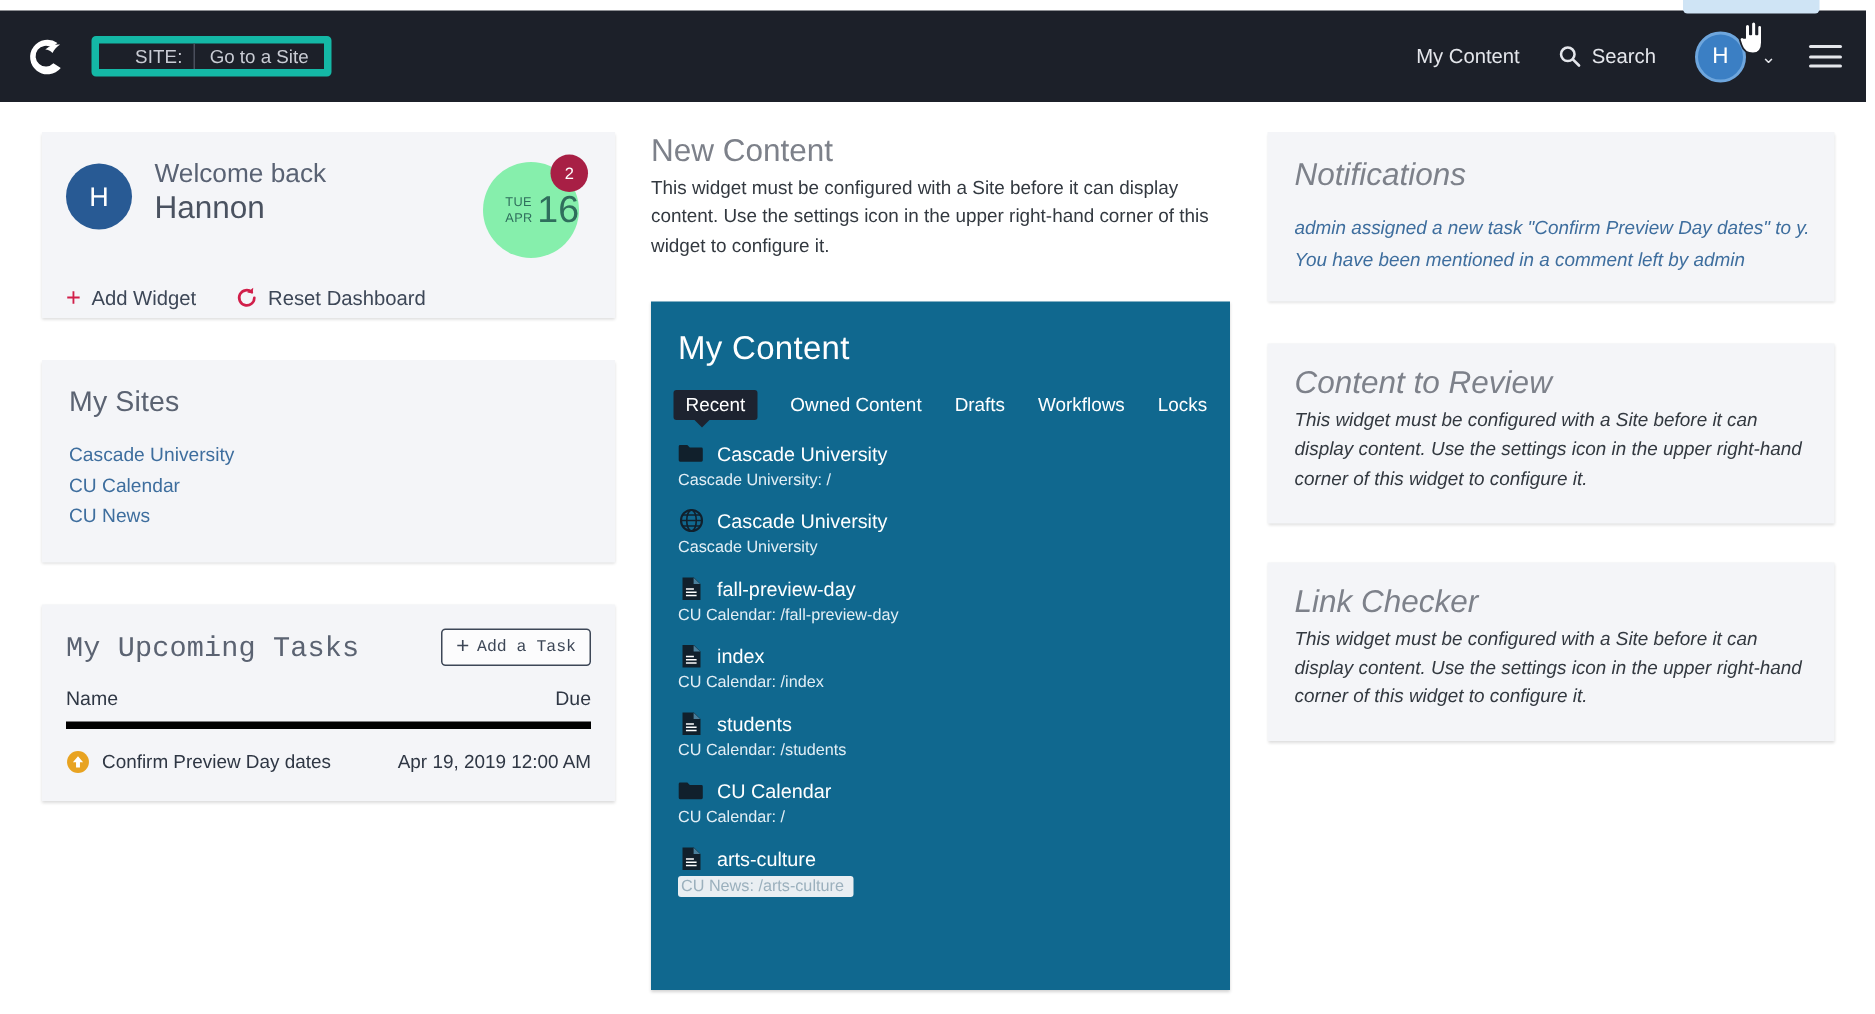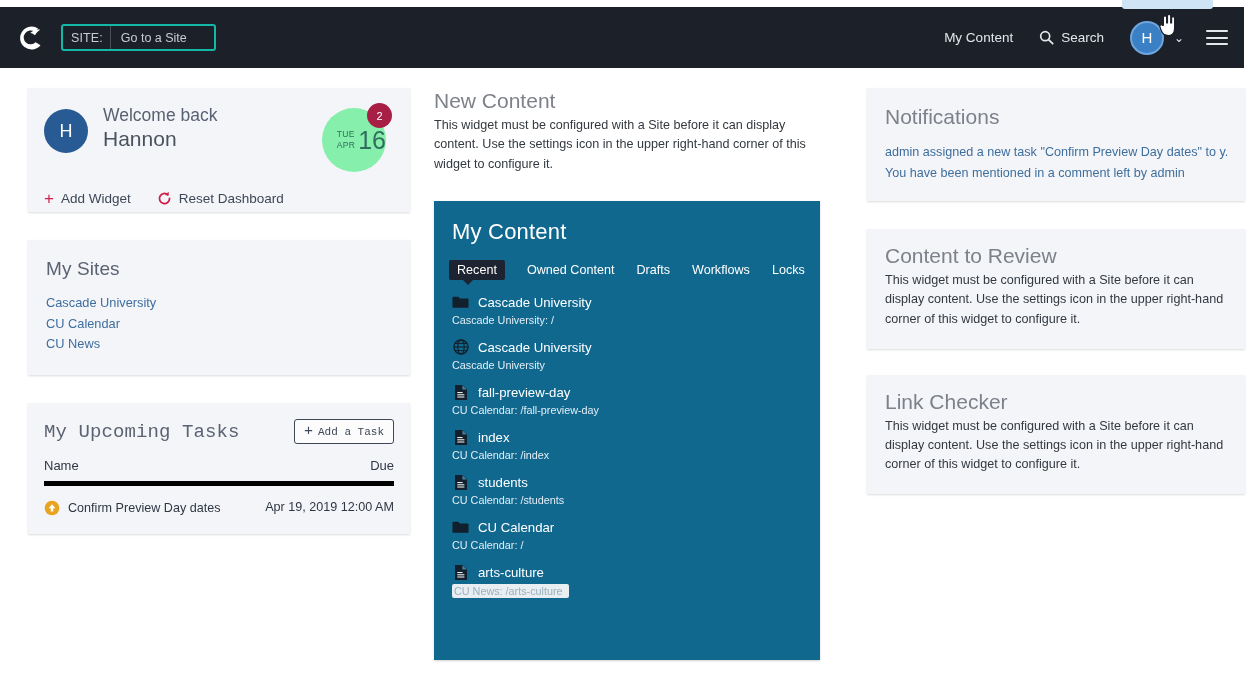--- a/index.html
+++ b/index.html
@@ -17,23 +17,24 @@
     display: flex; align-items: center;
   }
   #brand-logo {
     margin-left: 14px; width: 34px; height: 34px;
     position: relative; flex: 0 0 auto;
   }
   #brand-logo svg { display: block; }
   #site-picker {
     margin-left: 13px;
     height: 27px; min-width: 155px;
-    border: 2px solid #14b8a6; border-radius: 3px;
+    border: 5px solid #14b8a6; border-radius: 3px;
     display: flex; align-items: stretch;
     background: transparent;
+    padding-left: 16px;
   }
   #site-picker .site-label {
     font-size: 12.5px; color: #c9ccd4;
     padding: 0 7px 0 8px; display: flex; align-items: center;
     border-right: 1px solid #4a4f5c;
     letter-spacing: .1px;
   }
   #site-picker .site-value {
     font-size: 12.5px; color: #c9ccd4;
     padding: 0 10px; display: flex; align-items: center;
@@ -64,21 +65,21 @@
   }
   #cursor-pointer { position: absolute; left: 1158px; top: 14px; pointer-events: none; }
 
   
   #dashboard {
     position: absolute; top: 68px; left: 0; width: 1244px; height: 608px;
   }
   .col { position: absolute; top: 0; }
   #col-left   { left: 28px;  width: 382px; }
   #col-mid    { left: 434px; width: 386px; }
-  #col-right  { left: 867px; width: 378px; }
+  #col-right  { left: 845px; width: 378px; font-style: italic; }
 
   .card {
     background: #f4f5f8;
     box-shadow: 0 1px 2px rgba(0,0,0,.14);
     position: relative;
   }
 
   
   #welcome-card { margin-top: 20px; padding: 18px 16px 14px 16px; height: 124px; }
   #welcome-row { display: flex; align-items: flex-start; }
@@ -120,21 +121,21 @@
   #add-task-btn {
     margin-left: auto; border: 1px solid #3d4757; background: #fcfcfd;
     border-radius: 3px; height: 25px; padding: 0 9px;
     display: flex; align-items: center; font-size: 11px; color: #3d4757;
   }
   #add-task-btn .gl { font-size: 15px; margin-right: 5px; line-height: 1; color: #3d4757; }
   #tasks-table { width: 100%; margin-top: 14px; }
   .tasks-hdr-row { display: flex; border-bottom: 5px solid #000000; padding-bottom: 8px; }
   .tasks-hdr-row .th { font-size: 13px; color: #2f3744; }
   .tasks-hdr-row .th.due { margin-left: auto; }
-  .task-row { display: flex; padding-top: 14px; }
+  .task-row { display: flex; align-items: center; padding-top: 14px; }
   .task-row .task-name { display: flex; align-items: center; font-size: 12.6px; color: #2f3744; }
   .task-row .task-due { margin-left: auto; font-size: 12.6px; color: #2f3744; }
   .task-ic { width: 16px; height: 16px; flex: 0 0 auto; margin-right: 8px; }
 
   
   .widget-plain { }
   .widget-title { font-size: 21px; color: #7d818a; font-weight: 300; line-height: 1.25; }
   .widget-body { font-size: 12.6px; color: #333940; line-height: 1.52; margin-top: 2px; }
 
   #new-content { margin-top: 20px; }

